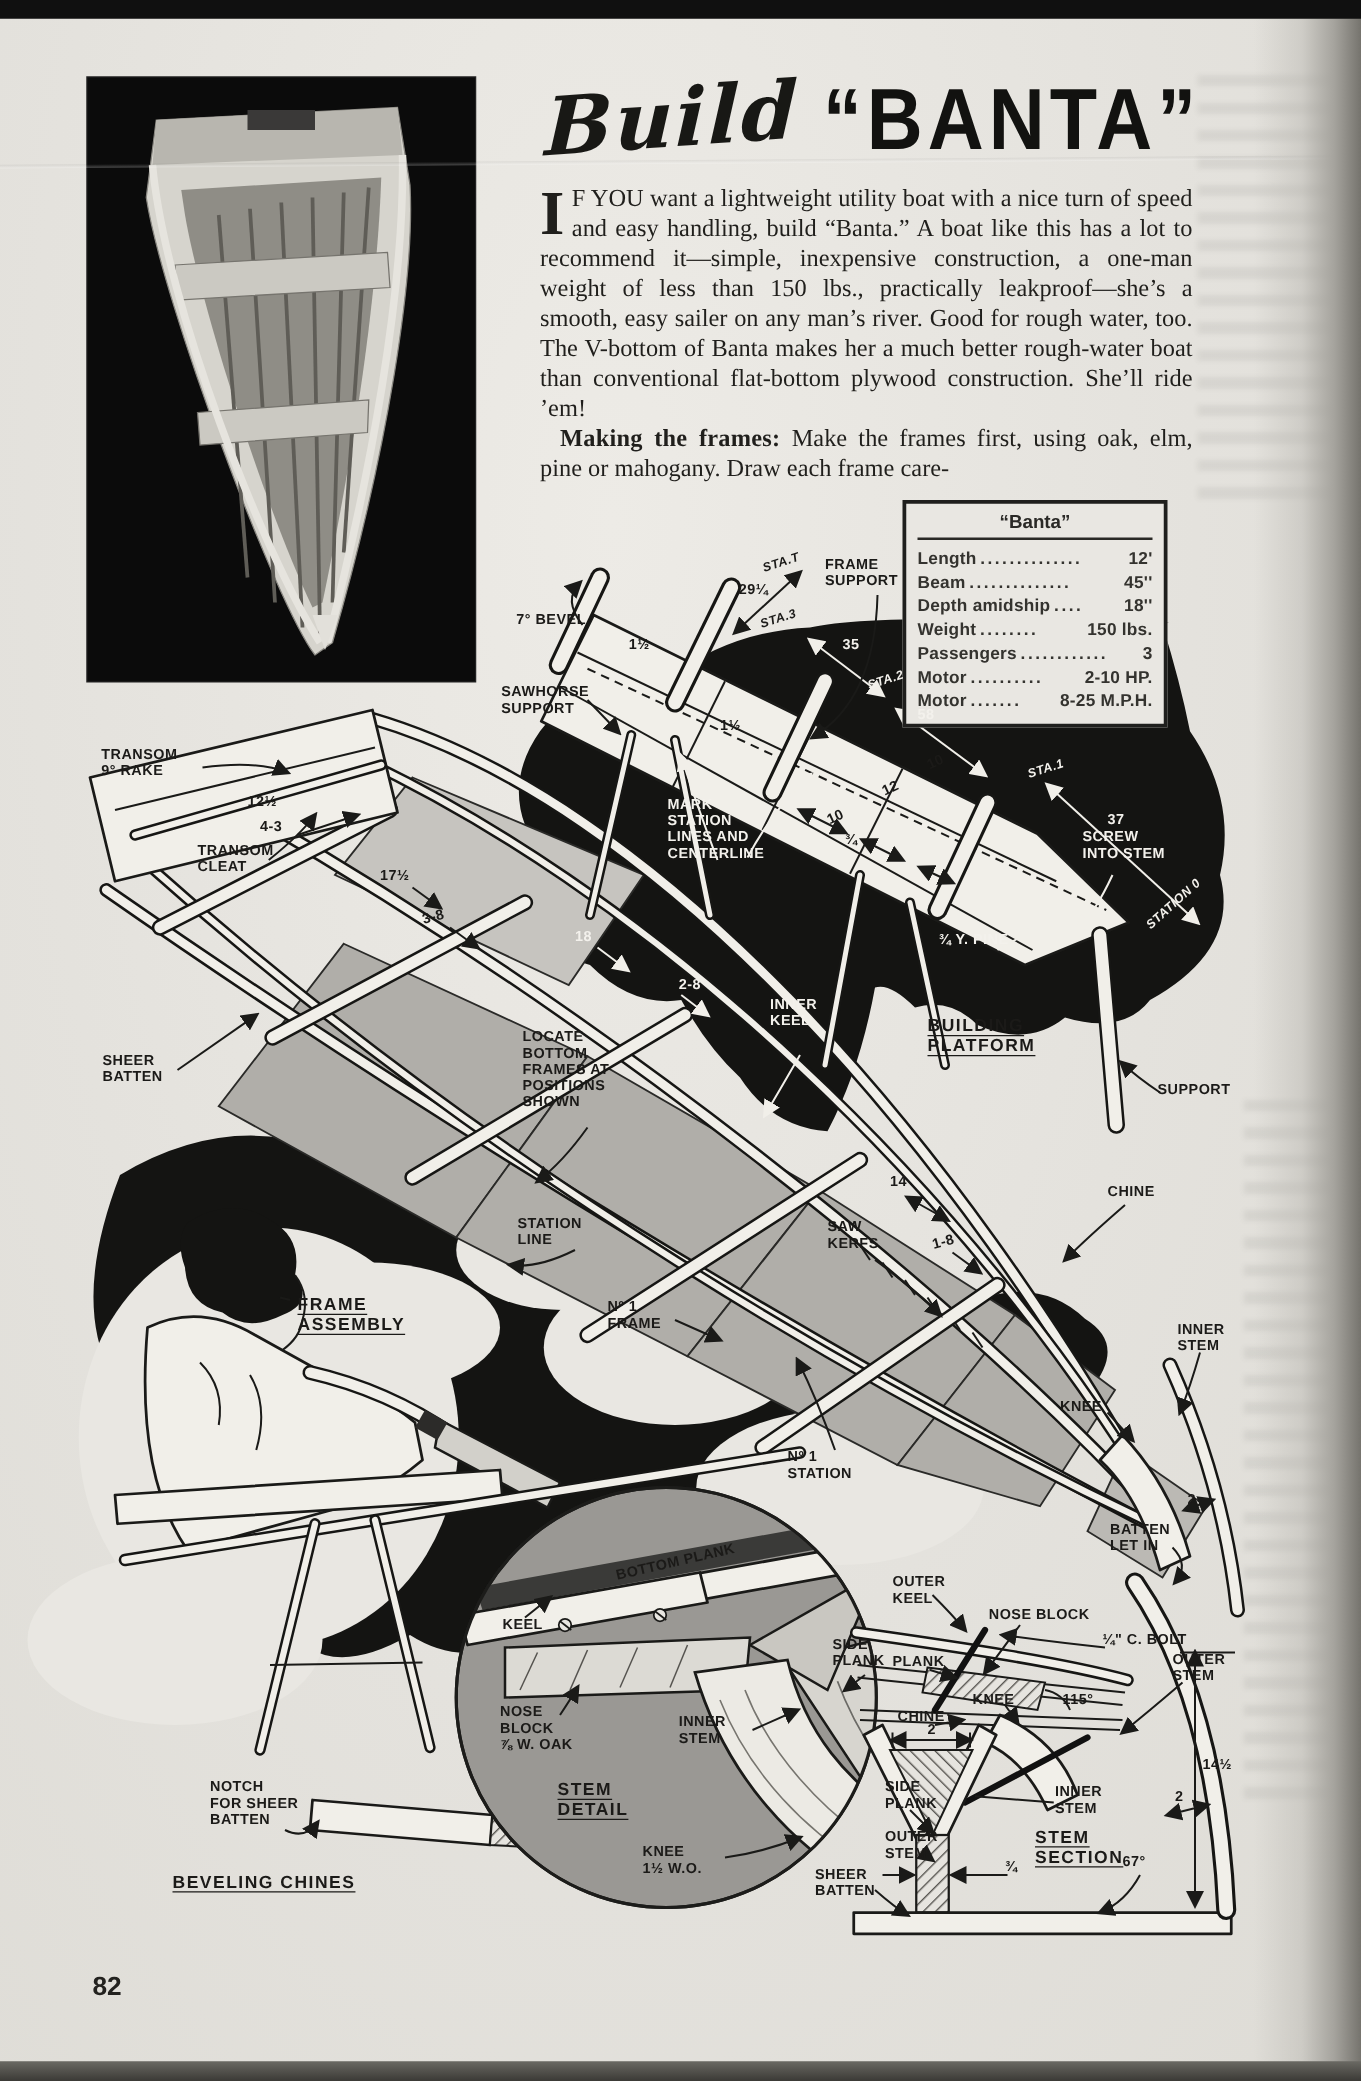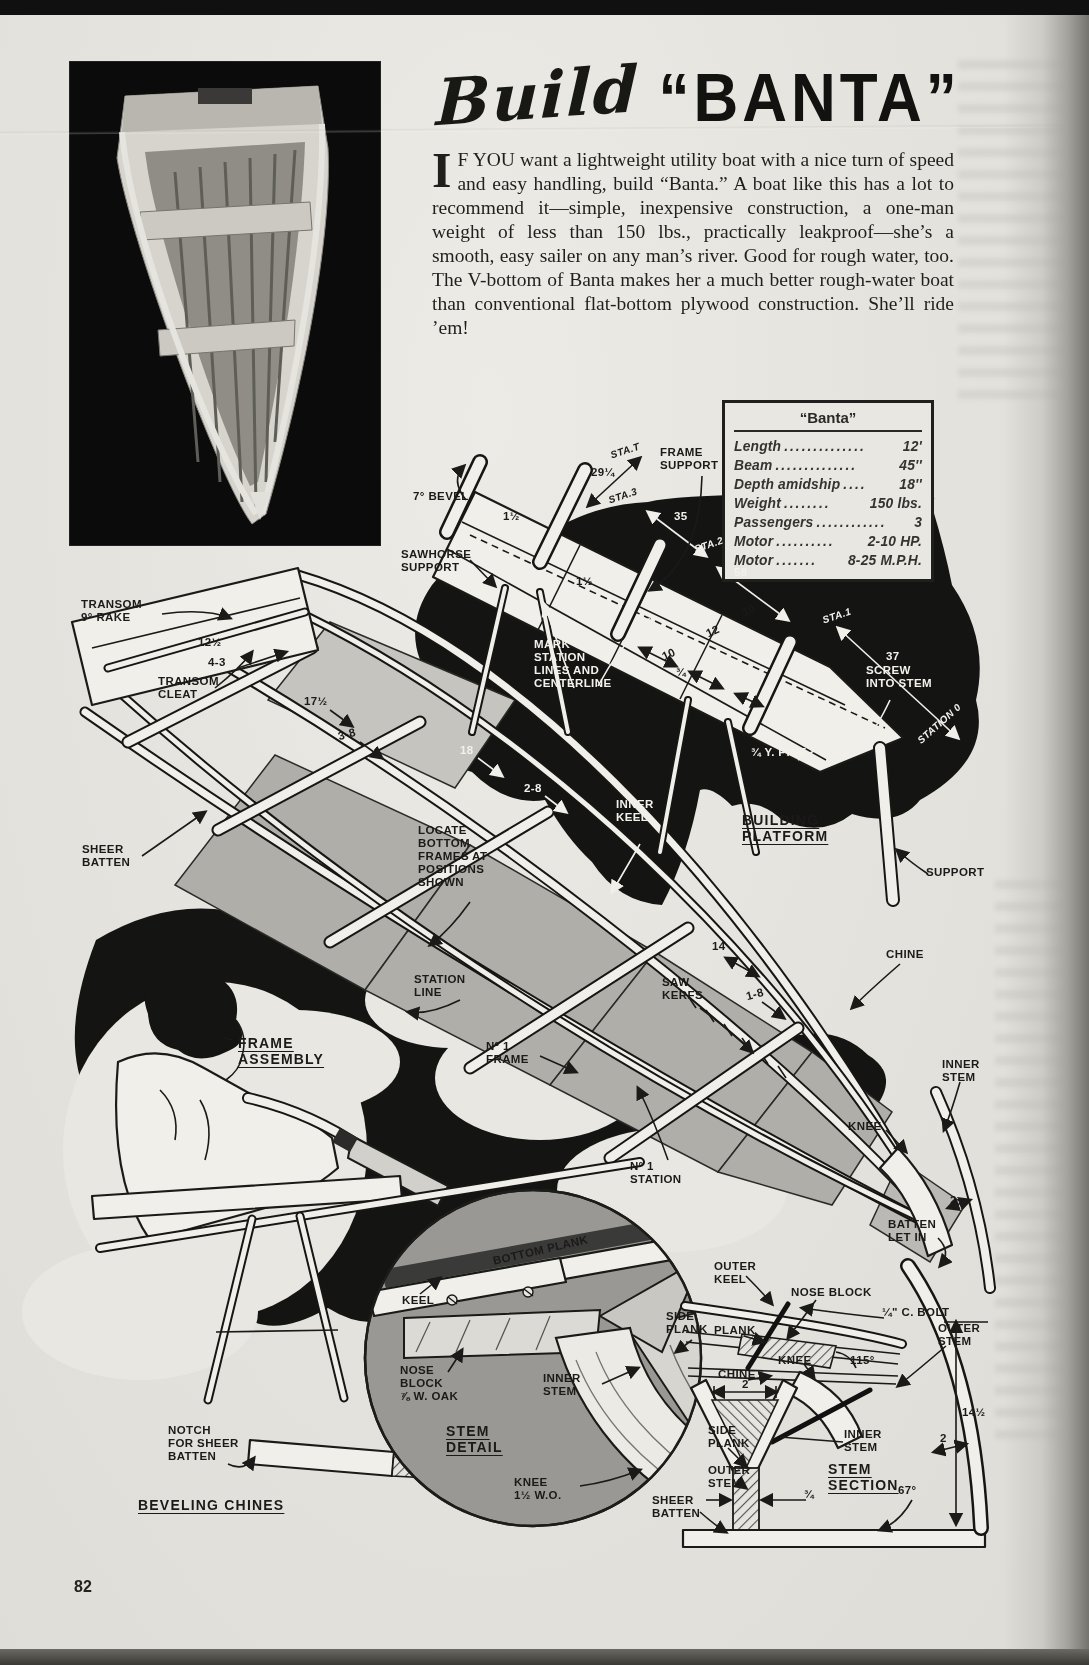--- a/index.html
+++ b/index.html
@@ -26,29 +26,29 @@
     text-align:justify;}
   .body-col p{margin:0;}
   .dropcap{float:left;font-size:50px;line-height:.82;padding:2px 6px 0 0;font-weight:bold;}
   .p2{text-indent:16px;margin-top:2px;}
   .p2 b{letter-spacing:.2px;}
   .specs{position:absolute;left:722px;top:400px;width:212px;background:#e9e7e2;
     border:3px solid #1f1f1d;padding:6px 9px 9px 9px;box-sizing:border-box;}
   .specs-title{text-align:center;font-weight:700;font-size:15px;color:#2a2926;
     padding-bottom:4px;border-bottom:2.5px solid #2a2926;margin-bottom:5px;}
   .srow{display:flex;align-items:baseline;font-weight:700;font-size:13.8px;color:#34332f;
-    line-height:1.38;letter-spacing:.2px;font-style:italic;}
+    line-height:1.38;letter-spacing:.2px;}
   .sd{flex:1;overflow:hidden;white-space:nowrap;margin:0 3px;letter-spacing:2px;}
   .sv{white-space:nowrap;}
   .lbl{position:absolute;font-weight:700;font-size:11.5px;line-height:1.12;
     letter-spacing:.4px;color:#1b1a18;white-space:pre-line;}
   .light{color:#f3f1ec;}
   .ital{font-style:italic;font-size:10px;}
   .cap{font-size:14px;letter-spacing:1.2px;text-decoration:underline;text-underline-offset:3px;}
-  .pageno{position:absolute;left:74px;top:1578px;font-weight:700;font-size:16px;color:#23221f;}
+  .pageno{position:absolute;left:74px;top:1578px;font-weight:700;font-size:21px;color:#23221f;}
   .crease{position:absolute;left:0;top:128px;width:100%;height:3px;
     background:linear-gradient(rgba(0,0,0,.06),rgba(255,255,255,.25));transform:rotate(-.4deg);}
 </style>
 </head>
 <body>
 
 <div class="page">
 
   <svg class="art" width="1089" height="1665" viewBox="0 0 1089 1665">
     <defs>
@@ -340,20 +340,21 @@
     </svg>
   </div>
 
   <div class="title">
     <span class="t-script">Build</span>
     <span class="t-name">“BANTA”</span>
   </div>
 
   <div class="body-col">
     <p><span class="dropcap">I</span><span>F YOU want a lightweight utility boat with a nice turn of speed and easy handling, build “Banta.” A boat like this has a lot to recommend it—simple, inexpensive construction, a one-man weight of less than 150 lbs., practically leakproof—she’s a smooth, easy sailer on any man’s river. Good for rough water, too. The V-bottom of Banta makes her a much better rough-water boat than conventional flat-bottom plywood construction. She’ll ride ’em!</span></p>
+    <p class="p2"><b>Making the frames:</b><span> Make the frames first, using oak, elm, pine or mahogany. Draw each frame care-</span></p>
   </div>
 
   <div class="specs">
     <div class="specs-title">“Banta”</div>
     <div class="srow">
         <span>Length</span>
         <span class="sd">..............</span>
         <span class="sv">12'</span>
       </div>
     <div class="srow">
@@ -421,21 +422,21 @@
 
   <div class="lbl" style="left:81px;top:598px">TRANSOM
 9° RAKE</div>
   <div class="lbl" style="left:198px;top:636px">12½</div>
   <div class="lbl" style="left:208px;top:656px">4-3</div>
   <div class="lbl" style="left:158px;top:675px">TRANSOM
 CLEAT</div>
   <div class="lbl" style="left:304px;top:695px">17½</div>
   <div class="lbl" style="left:338px;top:728px;transform:rotate(-15deg)">3-8</div>
   <div class="lbl light" style="left:460px;top:744px">18</div>
-  <div class="lbl light" style="left:524px;top:782px">2-8</div>
+  <div class="lbl light" style="left:543px;top:782px">2-8</div>
   <div class="lbl" style="left: 82px;top:843px">SHEER
 BATTEN</div>
   <div class="lbl" style="left:418px;top:824px">LOCATE
 BOTTOM
 FRAMES AT
 POSITIONS
 SHOWN</div>
   <div class="lbl" style="left:414px;top:973px">STATION
 LINE</div>
   <div class="lbl cap" style="left:238px;top:1036px">FRAME

